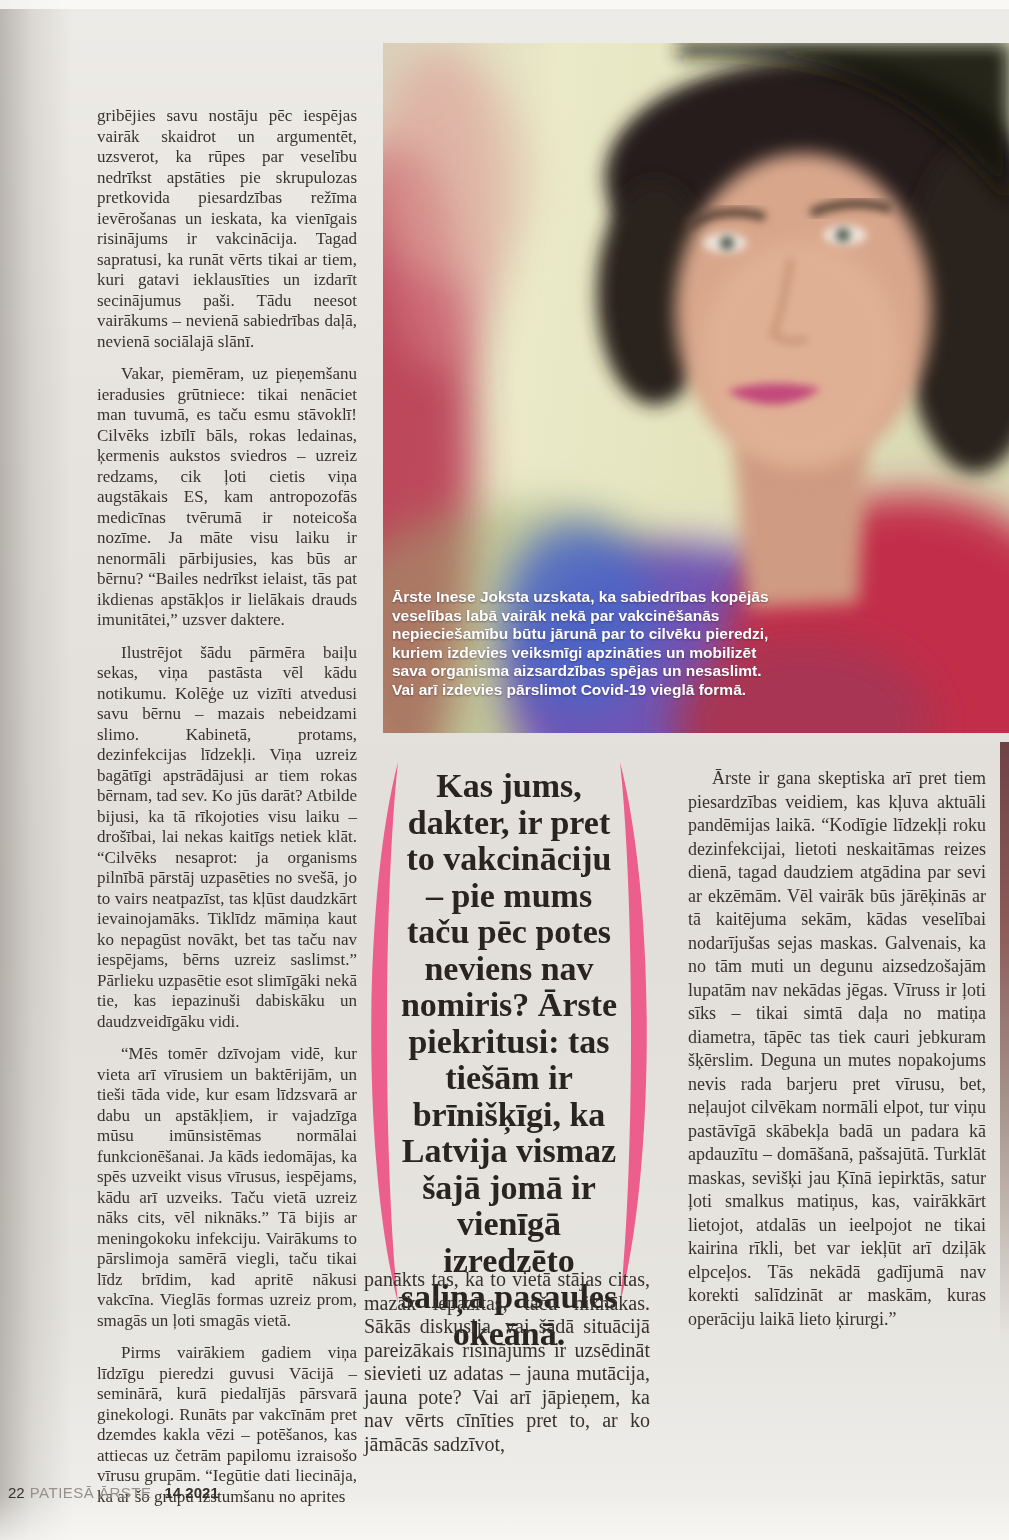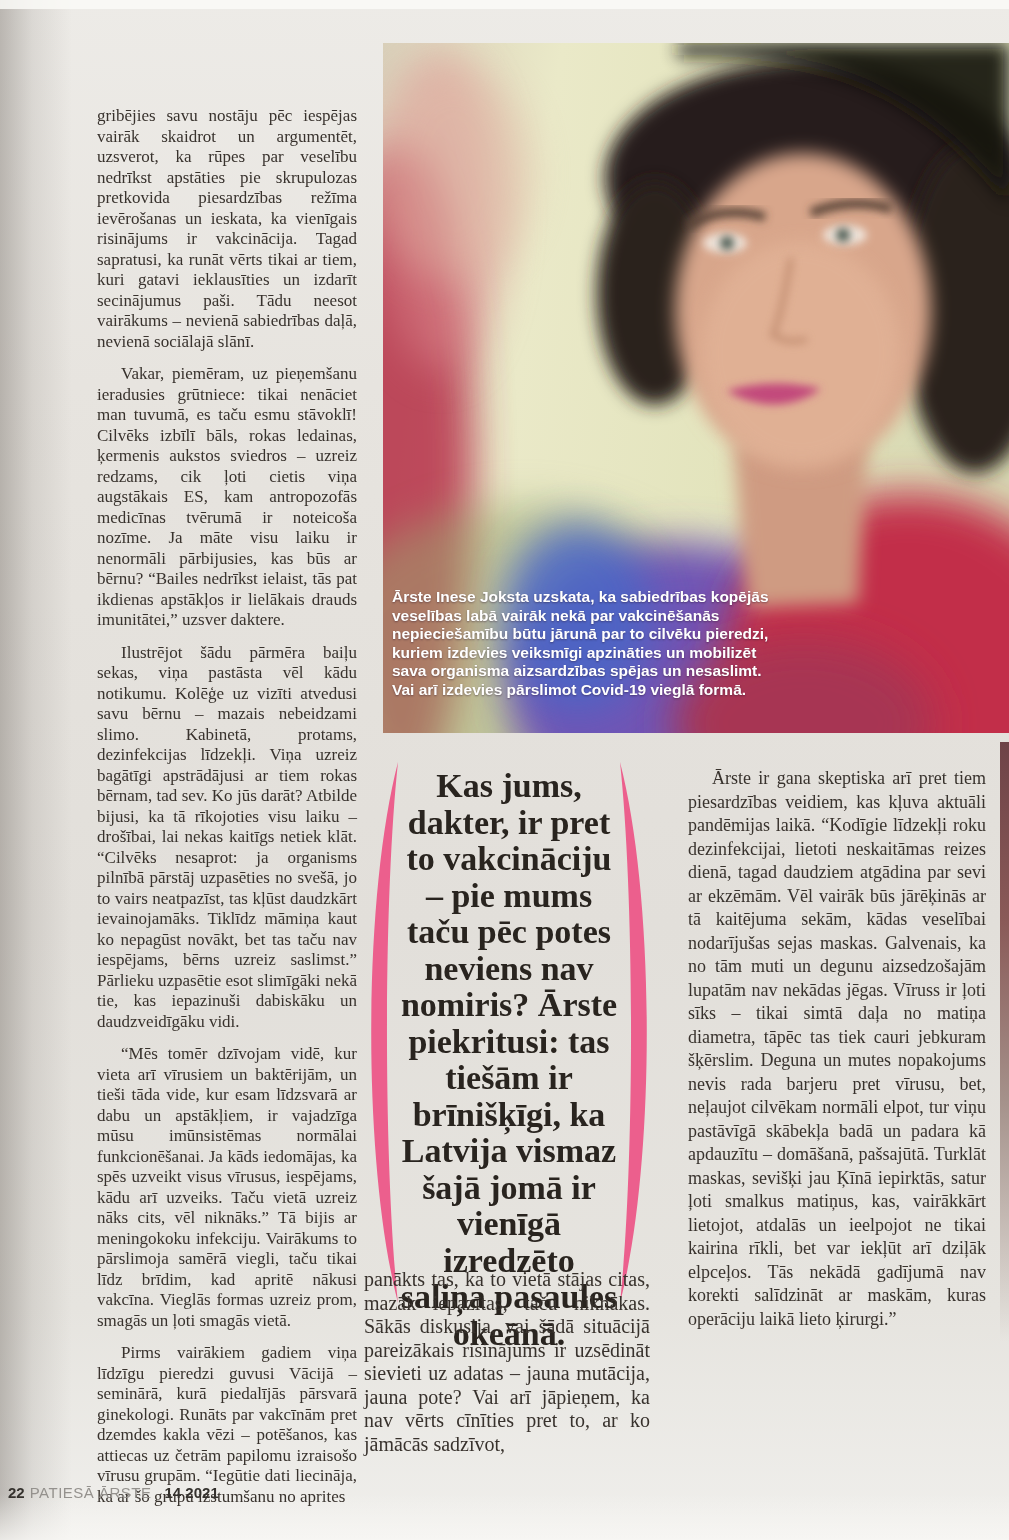--- a/index.html
+++ b/index.html
@@ -40,21 +40,21 @@
 
   .quote-wrap { position:absolute; left:356px; top:760px; width:306px; height:545px; }
   .bracket { position:absolute; top:0; width:42px; height:545px; }
   .bracket.left { left:0; }
   .bracket.right { right:0; transform:scaleX(-1); }
   .quote-text { position:absolute; left:44px; right:44px; top:8px;
     text-align:center; font-weight:bold; font-size:34px; line-height:36.5px; color:#29241f; }
 
   .footer { position:absolute; left:8px; top:1484px; white-space:nowrap;
     font-family:"Liberation Sans","DejaVu Sans",sans-serif; font-size:15px; }
-  .footer .pn { font-weight:bold; color:#34312d; }
+  .footer .pn { font-weight:normal; color:#34312d; }
   .footer .mag { color:#94918d; margin-left:5px; letter-spacing:0.5px; }
   .footer .issue { font-weight:bold; color:#34312d; margin-left:13px; }
 </style>
 </head>
 <body>
 
 <div class="page">
 
   <div class="edge-left"></div>
   <div class="edge-top"></div>

